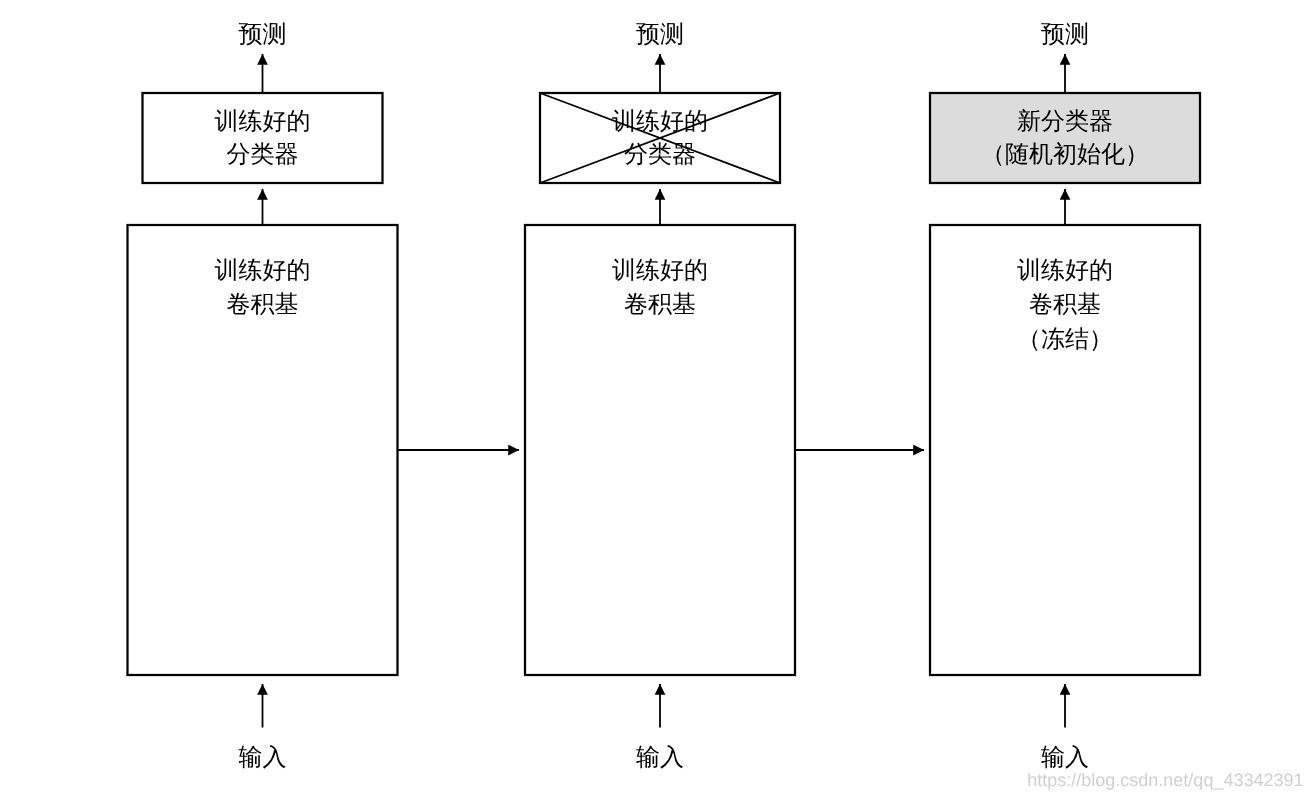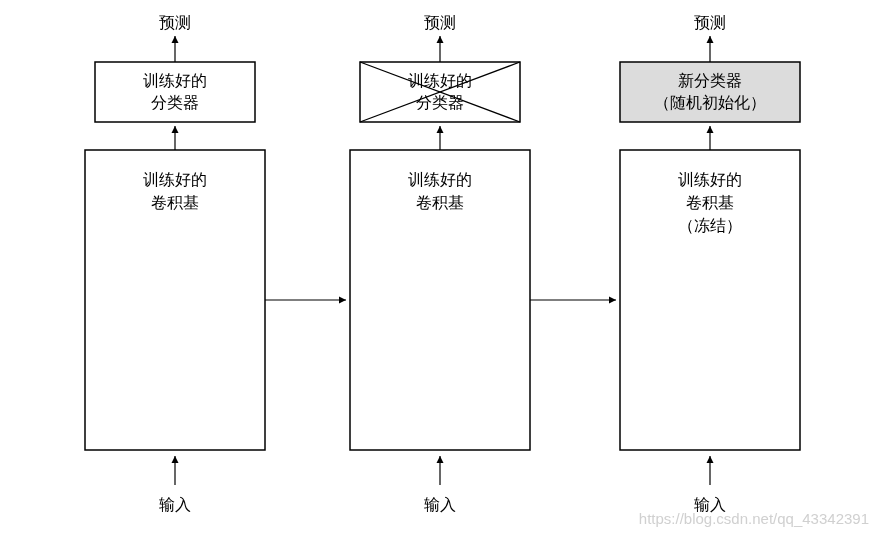--- a/index.html
+++ b/index.html
@@ -19,21 +19,21 @@
       font-size: 16px;
       fill: #000;
     }
     .box-text {
       text-anchor: middle;
     }
     .watermark {
       position: absolute;
       bottom: 8px;
       right: 8px;
-      font-size: 15px;
+      font-size: 12px;
       color: #d0d0d0;
       font-family: Arial, sans-serif;
     }
   </style>
 </head>
 <body>
 
 <svg class="svg-container" width="877" height="535">
   <defs>
     <marker id="arrowhead" markerWidth="8" markerHeight="8" refX="6" refY="3" orient="auto">

